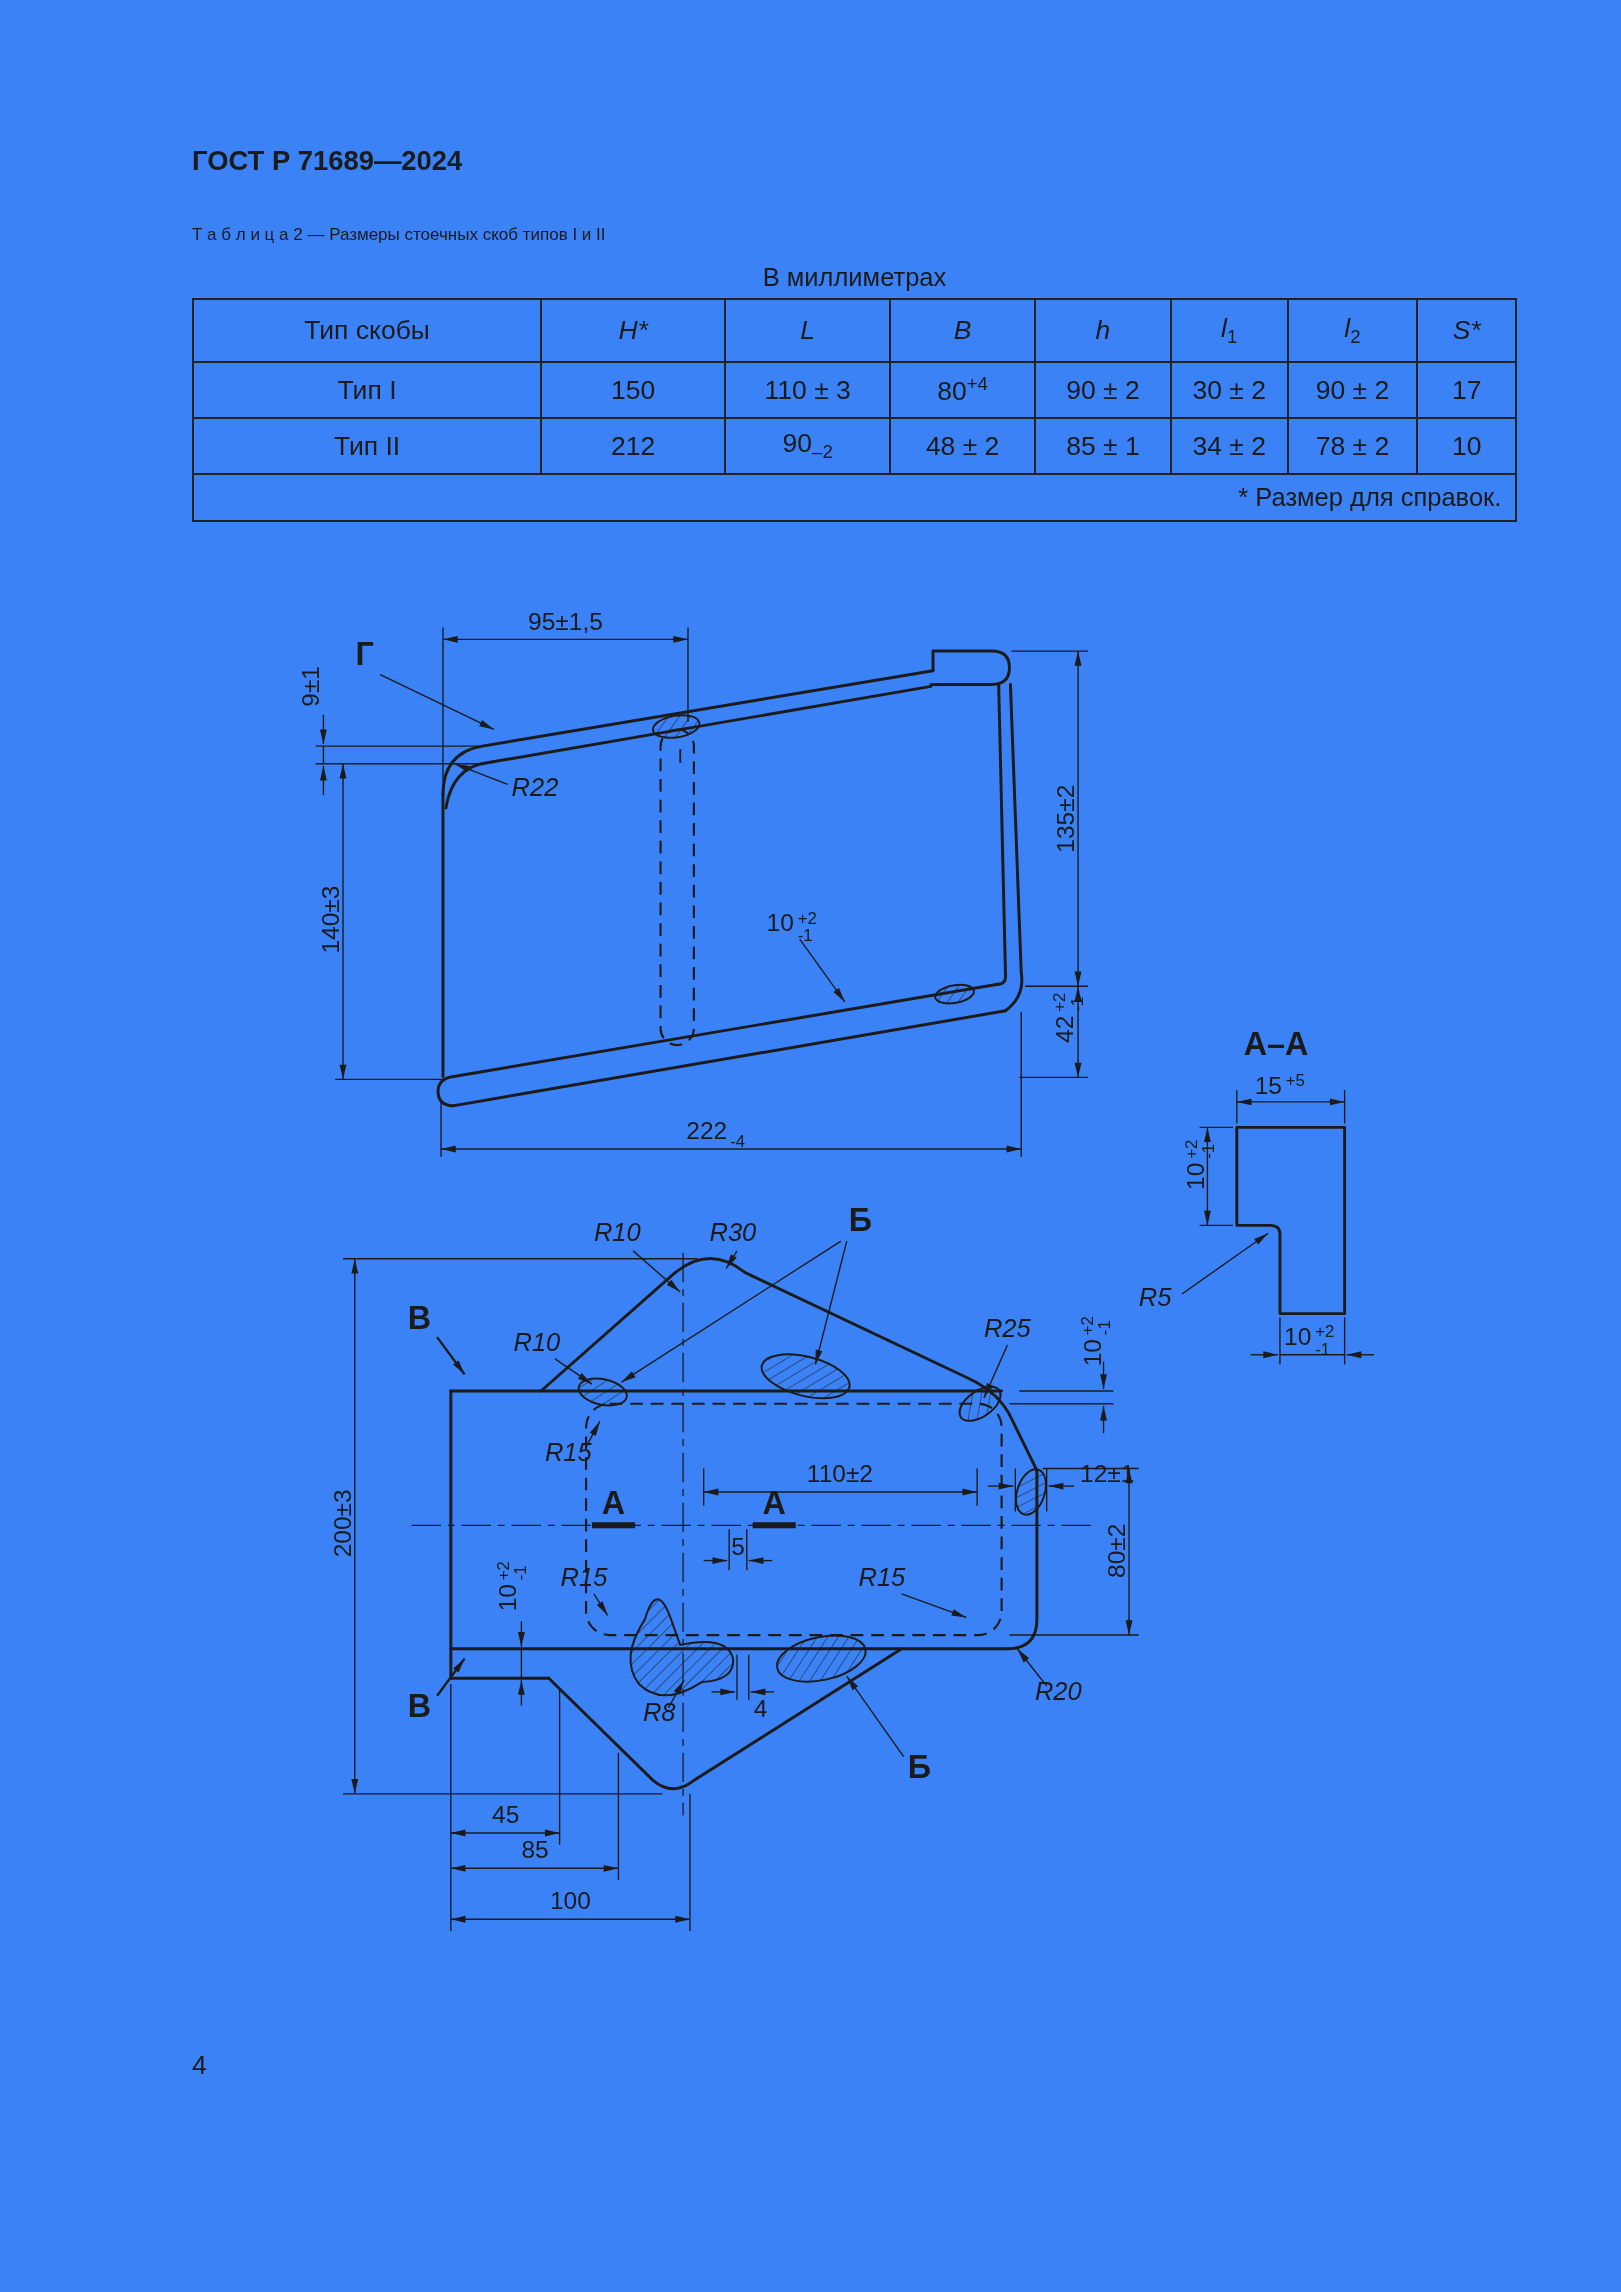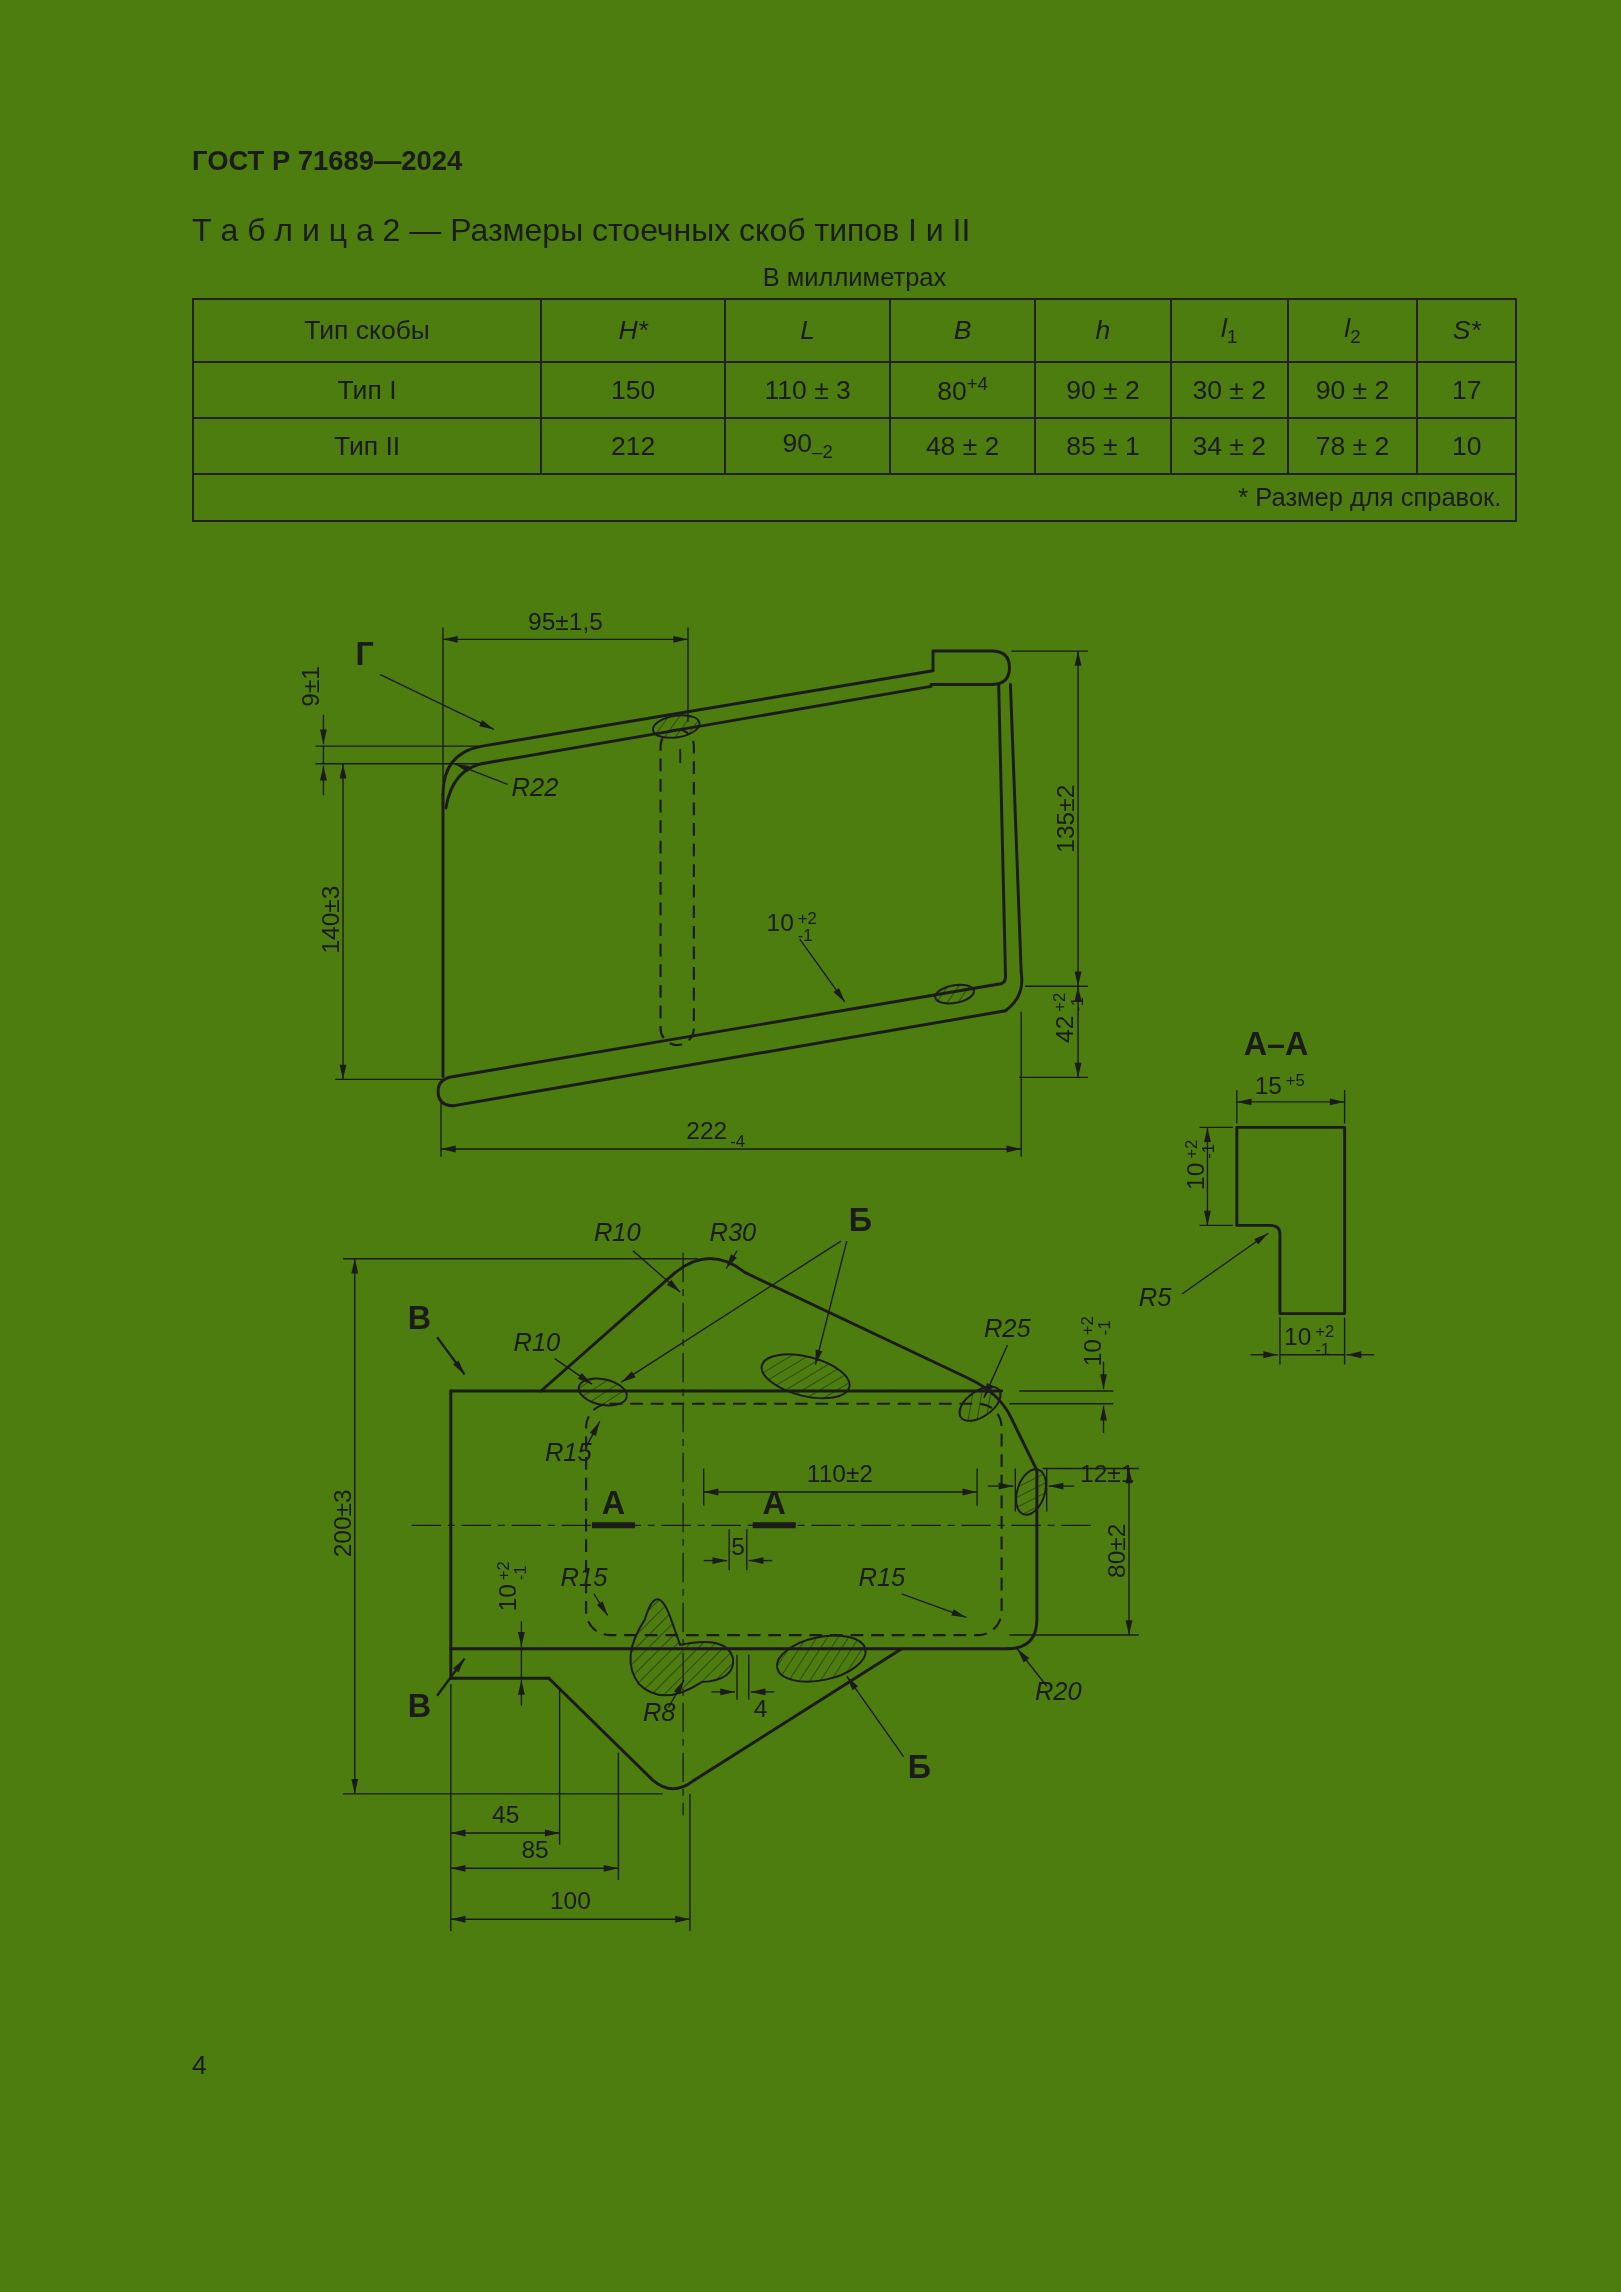--- a/index.html
+++ b/index.html
@@ -1,20 +1,20 @@
 <!DOCTYPE html>
 <html><head>
 <meta charset="utf-8">
 <style>
   *{margin:0;padding:0;box-sizing:border-box}
   body{background:#e7e7e5}
-  .page{position:relative;width:1621px;height:2293px;background:#4d7c0f;
+  .page{position:relative;width:1621px;height:2293px;background:#3b82f6;
         font-family:"Liberation Sans",sans-serif;color:#1b1b1b;overflow:hidden}
   .hdr{position:absolute;left:192px;top:145px;font-size:27.4px;font-weight:bold}
-  .tcap{position:absolute;left:192px;top:212px;font-size:32px}
+  .tcap{position:absolute;left:192px;top:225px;font-size:17px}
   .units{position:absolute;left:192px;top:263px;width:1325px;text-align:center;font-size:25.5px}
   table.gt{position:absolute;left:192px;top:298px;width:1325px;border-collapse:collapse;
            table-layout:fixed;font-size:26.5px}
   .gt th,.gt td{border:2px solid #222;text-align:center;font-weight:normal;padding:0 5.9px;height:56px;vertical-align:middle}
   .gt thead th{height:63px;border-bottom-width:2.9px}
   .gt .it{font-style:italic}
   .gt tfoot td{text-align:right;padding:7.8px 13.7px;font-size:25.5px;height:45px}
   .gt sub,.gt sup{font-size:18.6px}
   .cap{position:absolute;left:192px;top:2001px;width:1325px;text-align:center;font-size:26.5px}
   .pnum{position:absolute;left:192px;top:2050px;font-size:26.5px}

